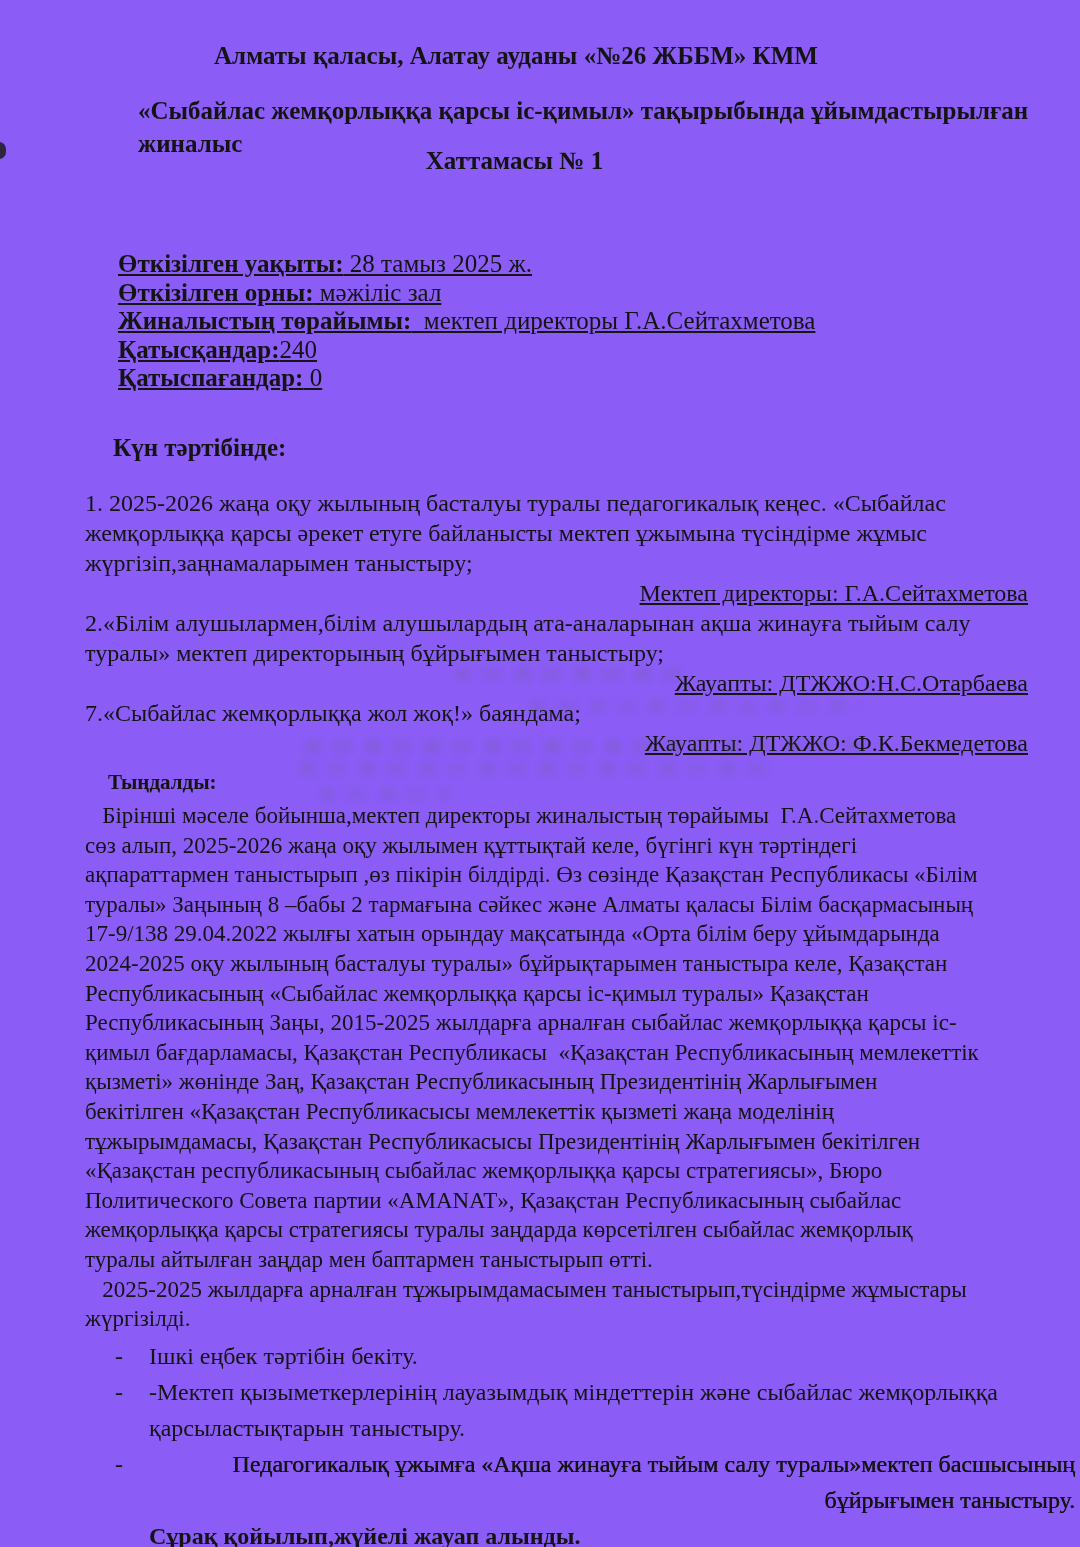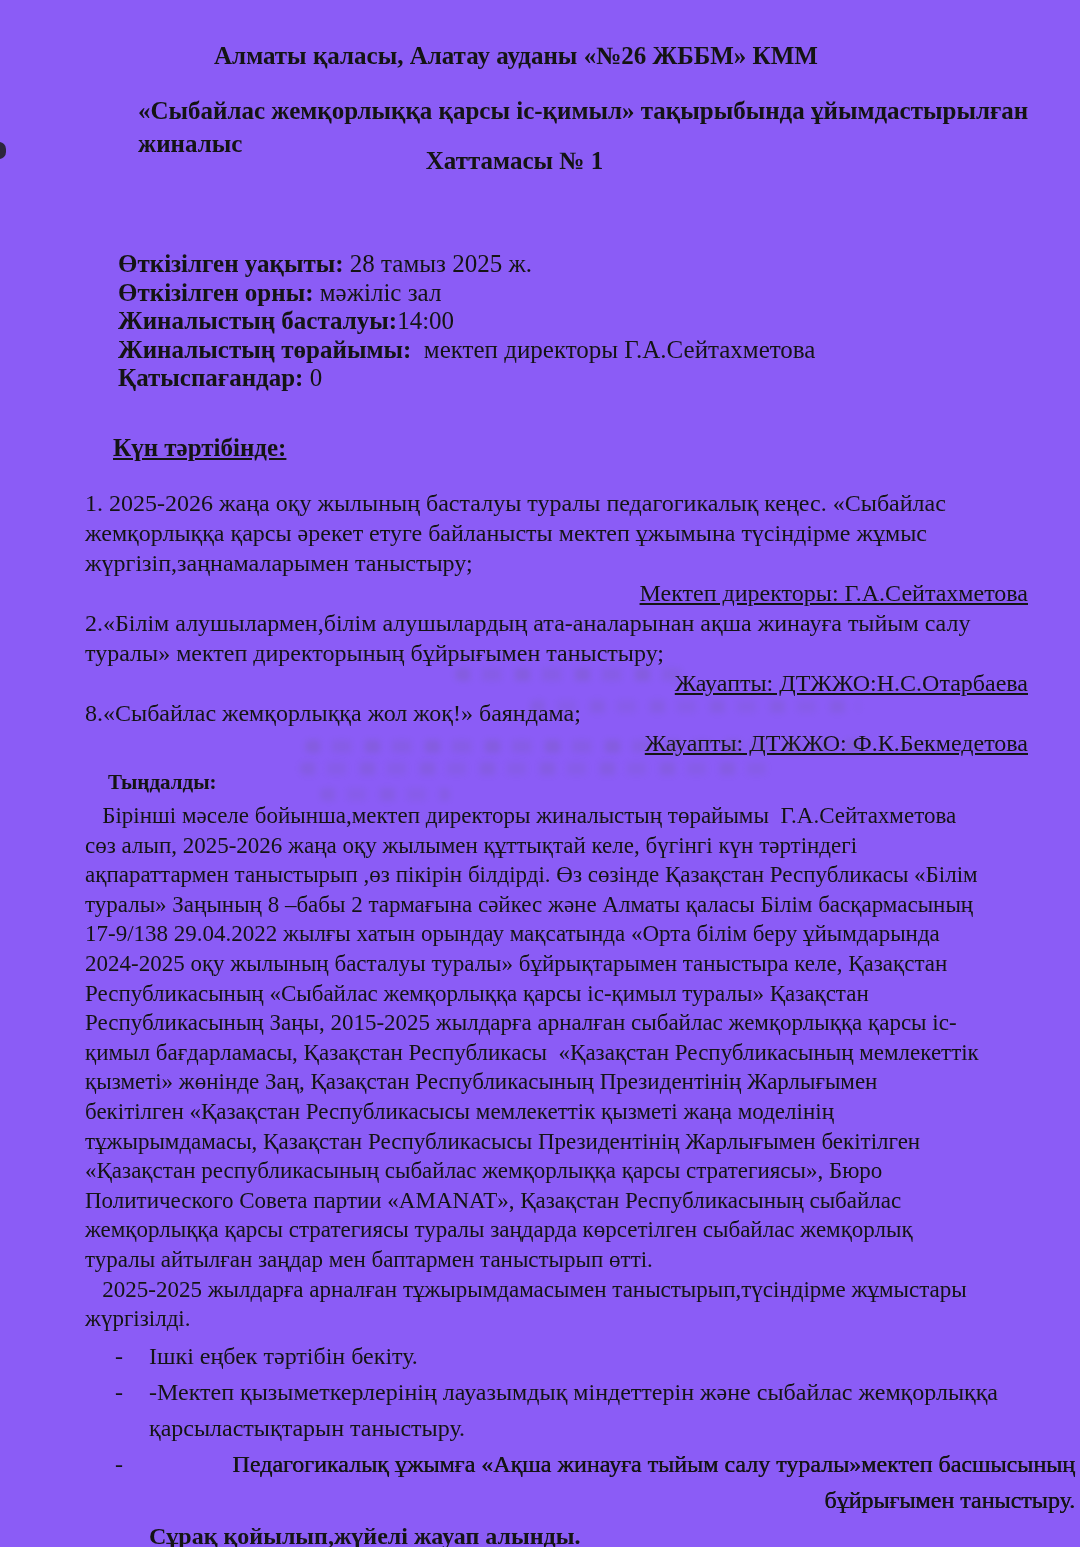--- a/index.html
+++ b/index.html
@@ -27,25 +27,25 @@
     position:absolute;top:147px;left:0;width:1080px;
     box-sizing:border-box;padding-right:51px;
     text-align:center;font-size:25px;font-weight:bold;
   }
   .topic{
     position:absolute;top:199px;left:122px;
     font-size:25px;font-weight:bold;
   }
   .meta{
     position:absolute;top:250px;left:118px;
-    font-size:25px;line-height:28.5px;
+    font-size:25px;line-height:28.5px;text-decoration:underline;
   }
   .agenda-heading{
     position:absolute;top:434px;left:113px;
-    font-size:25px;font-weight:bold;text-decoration:underline;
+    font-size:25px;font-weight:bold;
   }
   .agenda{
     position:absolute;top:488px;left:85px;width:965px;
     font-size:24px;line-height:30px;
   }
   .agenda .resp{text-align:right;padding-right:22px;text-decoration:underline;}
   .heard-heading{
     position:absolute;top:770px;left:108px;
     font-size:21px;font-weight:bold;
   }
@@ -86,41 +86,41 @@
 
   <div class="meeting-title pre">«Сыбайлас жемқорлыққа қарсы іс-қимыл» тақырыбында ұйымдастырылған
 жиналыс</div>
 
   <div class="protocol">Хаттамасы № 1</div>
 
 
   <div class="meta">
     <div class="meta-row"><span class="b pre">Өткізілген уақыты:</span><span class="pre"> 28 тамыз 2025 ж.</span></div>
     <div class="meta-row"><span class="b pre">Өткізілген орны:</span><span class="pre"> мәжіліс зал</span></div>
-    <div class="meta-row"><span class="b pre">Жиналыстың басталуы:</span><span class="pre">14:00</span></div>
     <div class="meta-row"><span class="b pre">Жиналыстың төрайымы:</span><span class="pre">  мектеп директоры Г.А.Сейтахметова</span></div>
+    <div class="meta-row"><span class="b pre">Қатысқандар:</span><span class="pre">240</span></div>
     <div class="meta-row"><span class="b pre">Қатыспағандар:</span><span class="pre"> 0</span></div>
   </div>
 
   <div class="agenda-heading">Күн тәртібінде:</div>
 
   <div class="agenda">
     <div class="agenda-item">
       <div class="pre">1. 2025-2026 жаңа оқу жылының басталуы туралы педагогикалық кеңес. «Сыбайлас
 жемқорлыққа қарсы әрекет етуге байланысты мектеп ұжымына түсіндірме жұмыс
 жүргізіп,заңнамаларымен таныстыру;</div>
       <div class="resp">Мектеп директоры: Г.А.Сейтахметова</div>
     </div>
     <div class="agenda-item">
       <div class="pre">2.«Білім алушылармен,білім алушылардың ата-аналарынан ақша жинауға тыйым салу
 туралы» мектеп директорының бұйрығымен таныстыру;</div>
       <div class="resp">Жауапты: ДТЖЖО:Н.С.Отарбаева</div>
     </div>
     <div class="agenda-item">
-      <div class="pre">8.«Сыбайлас жемқорлыққа жол жоқ!» баяндама;</div>
+      <div class="pre">7.«Сыбайлас жемқорлыққа жол жоқ!» баяндама;</div>
       <div class="resp">Жауапты: ДТЖЖО: Ф.К.Бекмедетова</div>
     </div>
   </div>
 
   <div class="heard-heading">Тыңдалды:</div>
 
   <div class="heard-body pre">   Бірінші мәселе бойынша,мектеп директоры жиналыстың төрайымы  Г.А.Сейтахметова
 сөз алып, 2025-2026 жаңа оқу жылымен құттықтай келе, бүгінгі күн тәртіндегі
 ақпараттармен таныстырып ,өз пікірін білдірді. Өз сөзінде Қазақстан Республикасы «Білім
 туралы» Заңының 8 –бабы 2 тармағына сәйкес және Алматы қаласы Білім басқармасының

